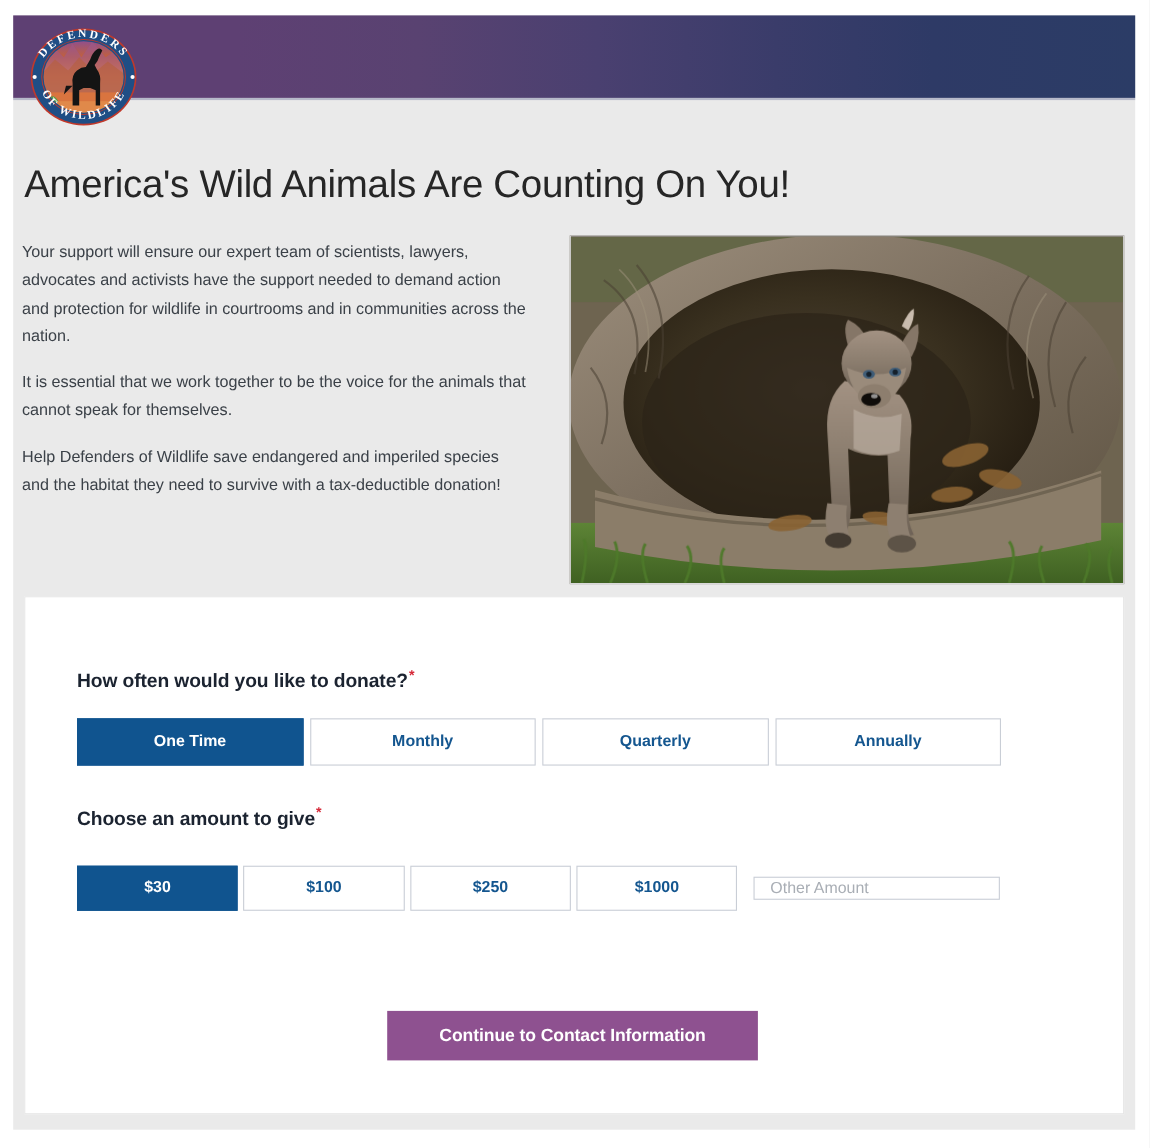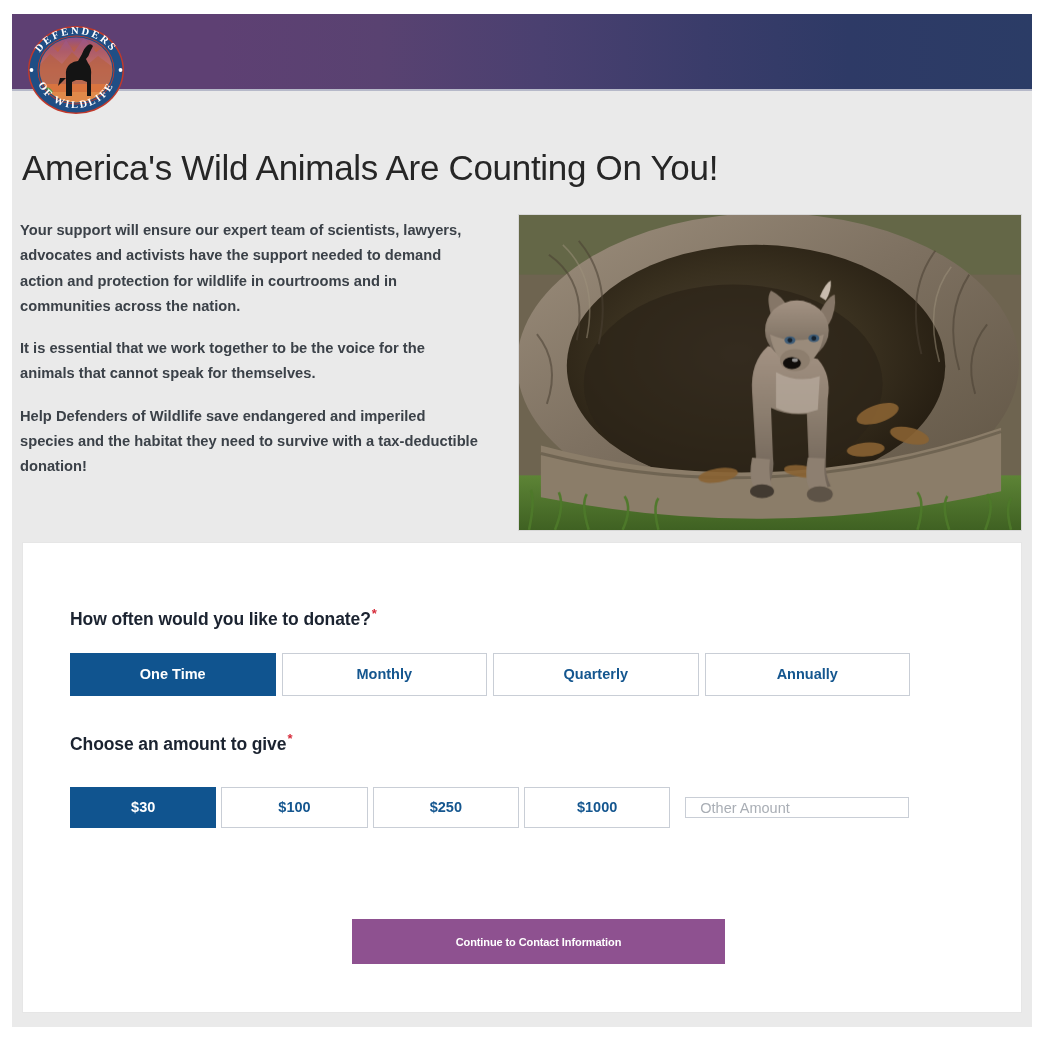--- a/index.html
+++ b/index.html
@@ -77,21 +77,20 @@
     color: #262626;
     letter-spacing: -0.3px;
     line-height: 1.15;
   }
 
   .intro-col {
     position: absolute;
     left: 20px;
     top: 218px;
     width: 460px;
-    font-weight: bold;
   }
   .intro-col p {
     font-size: 14.7px;
     line-height: 1.72;
     color: #3b4148;
     margin-bottom: 17px;
   }
   .intro-col p:last-child { margin-bottom: 0; }
 
   
@@ -186,26 +185,26 @@
     padding: 0 14px;
     outline: none;
   }
   .other-input::placeholder { color: #a9aeb5; font-weight: normal; }
 
   
   .cta {
     position: absolute;
     left: 352px;
     top: 919px;
-    width: 373px;
+    width: 337px;
     height: 45px;
     background: #8e5190;
     border: none;
     color: #ffffff;
-    font-size: 11px;
+    font-size: 16px;
     font-weight: bold;
     font-family: "Liberation Sans", sans-serif;
     cursor: pointer;
     letter-spacing: -0.1px;
   }
 </style>
 </head>
 <body>
 
 <div class="page">

